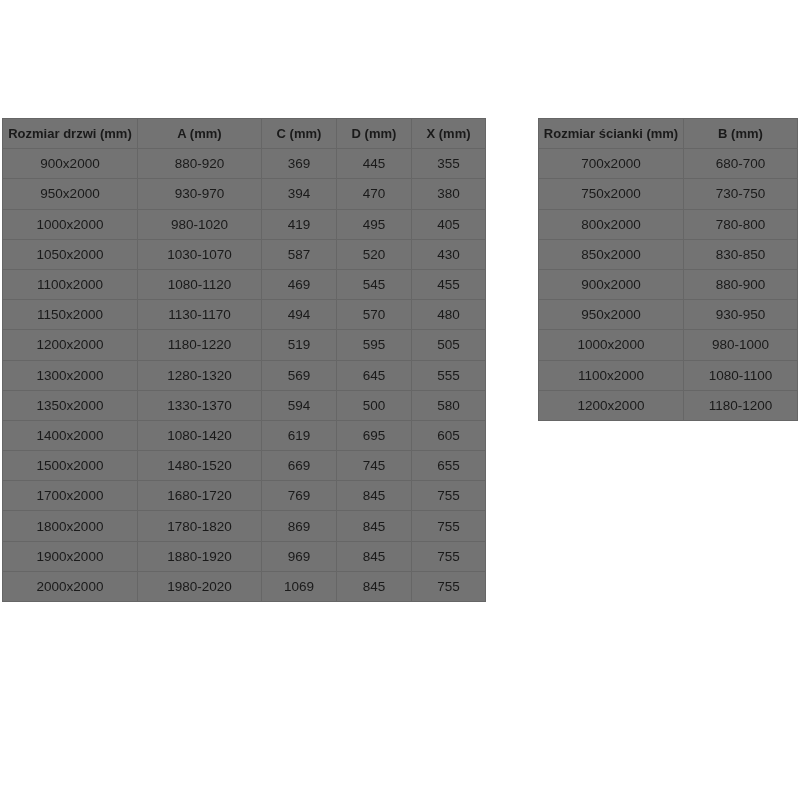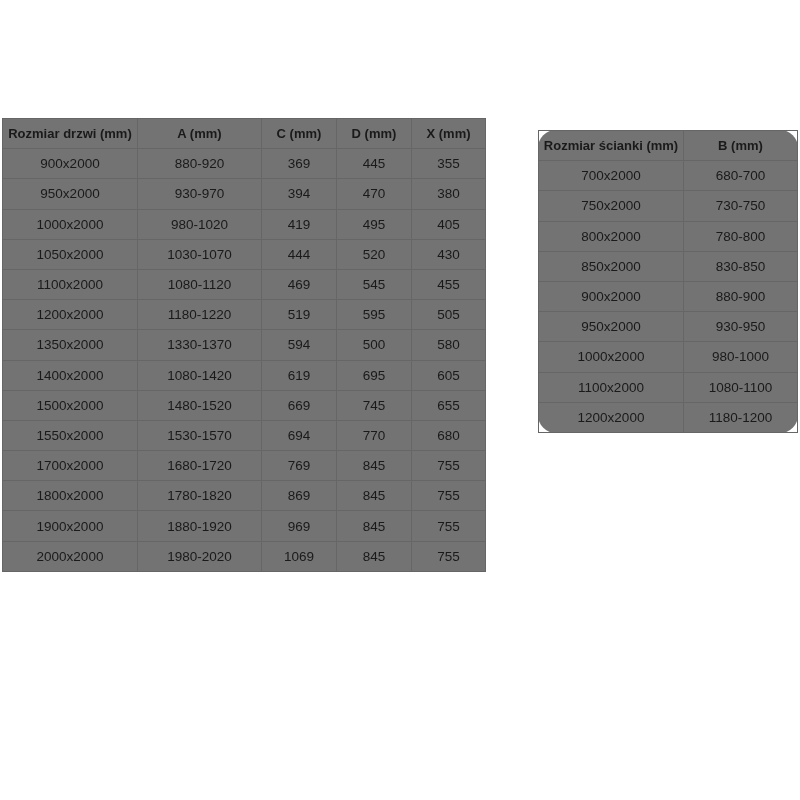--- a/index.html
+++ b/index.html
@@ -47,23 +47,22 @@
     width: 483px;
   }
   #door-table th:nth-child(1) { width: 135px; }
   #door-table th:nth-child(2) { width: 124px; }
   #door-table th:nth-child(3) { width: 75px; }
   #door-table th:nth-child(4) { width: 75px; border-radius: 10px; }
   #door-table th:nth-child(5) { width: 74px; }
   
   #wall-table {
     left: 538px;
-    top: 100px;
+    top: 88px;
     width: 259px;
-    border-radius: 18px;
   }
   #wall-table th:nth-child(1) { width: 145px; }
   #wall-table th:nth-child(2) { width: 114px; }
 </style>
 </head>
 <body>
 
 <div class="page">
 
   <table id="door-table" class="spec">
@@ -94,39 +93,53 @@
         <tr>
           <td>1000x2000</td>
           <td>980-1020</td>
           <td>419</td>
           <td>495</td>
           <td>405</td>
         </tr>
         <tr>
           <td>1050x2000</td>
           <td>1030-1070</td>
-          <td>444</td>
+          <td>587</td>
           <td>520</td>
           <td>430</td>
         </tr>
         <tr>
           <td>1100x2000</td>
           <td>1080-1120</td>
           <td>469</td>
           <td>545</td>
           <td>455</td>
         </tr>
         <tr>
+          <td>1150x2000</td>
+          <td>1130-1170</td>
+          <td>494</td>
+          <td>570</td>
+          <td>480</td>
+        </tr>
+        <tr>
           <td>1200x2000</td>
           <td>1180-1220</td>
           <td>519</td>
           <td>595</td>
           <td>505</td>
         </tr>
         <tr>
+          <td>1300x2000</td>
+          <td>1280-1320</td>
+          <td>569</td>
+          <td>645</td>
+          <td>555</td>
+        </tr>
+        <tr>
           <td>1350x2000</td>
           <td>1330-1370</td>
           <td>594</td>
           <td>500</td>
           <td>580</td>
         </tr>
         <tr>
           <td>1400x2000</td>
           <td>1080-1420</td>
           <td>619</td>
@@ -134,27 +147,20 @@
           <td>605</td>
         </tr>
         <tr>
           <td>1500x2000</td>
           <td>1480-1520</td>
           <td>669</td>
           <td>745</td>
           <td>655</td>
         </tr>
         <tr>
-          <td>1550x2000</td>
-          <td>1530-1570</td>
-          <td>694</td>
-          <td>770</td>
-          <td>680</td>
-        </tr>
-        <tr>
           <td>1700x2000</td>
           <td>1680-1720</td>
           <td>769</td>
           <td>845</td>
           <td>755</td>
         </tr>
         <tr>
           <td>1800x2000</td>
           <td>1780-1820</td>
           <td>869</td>

